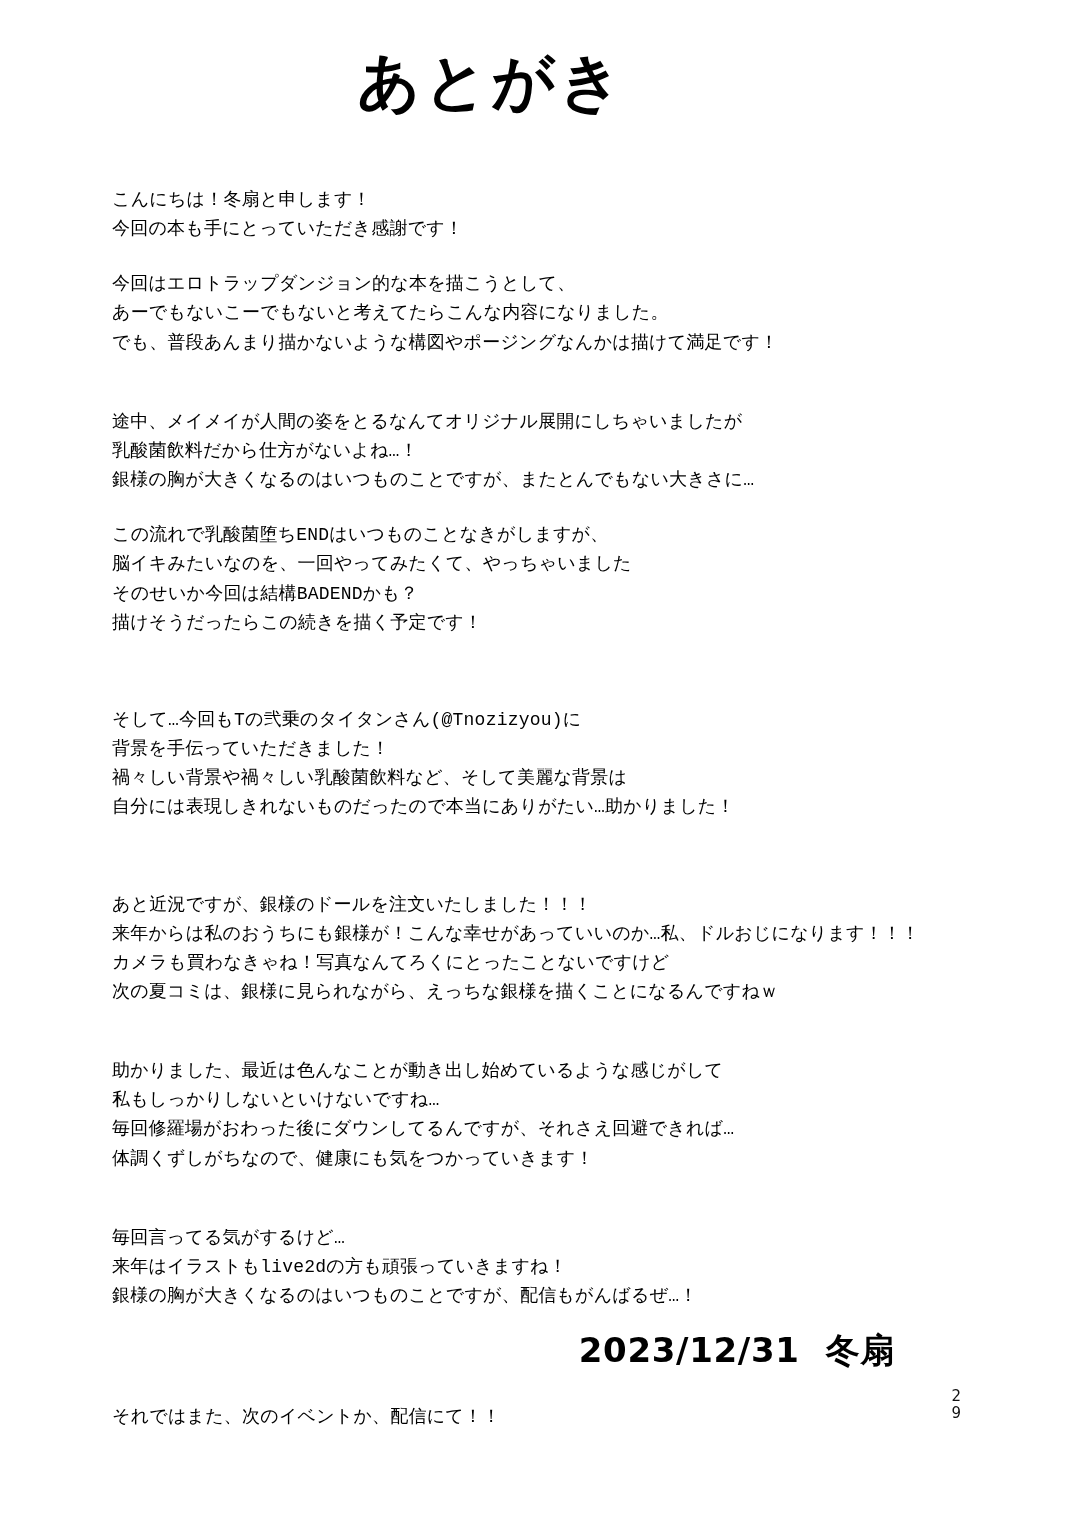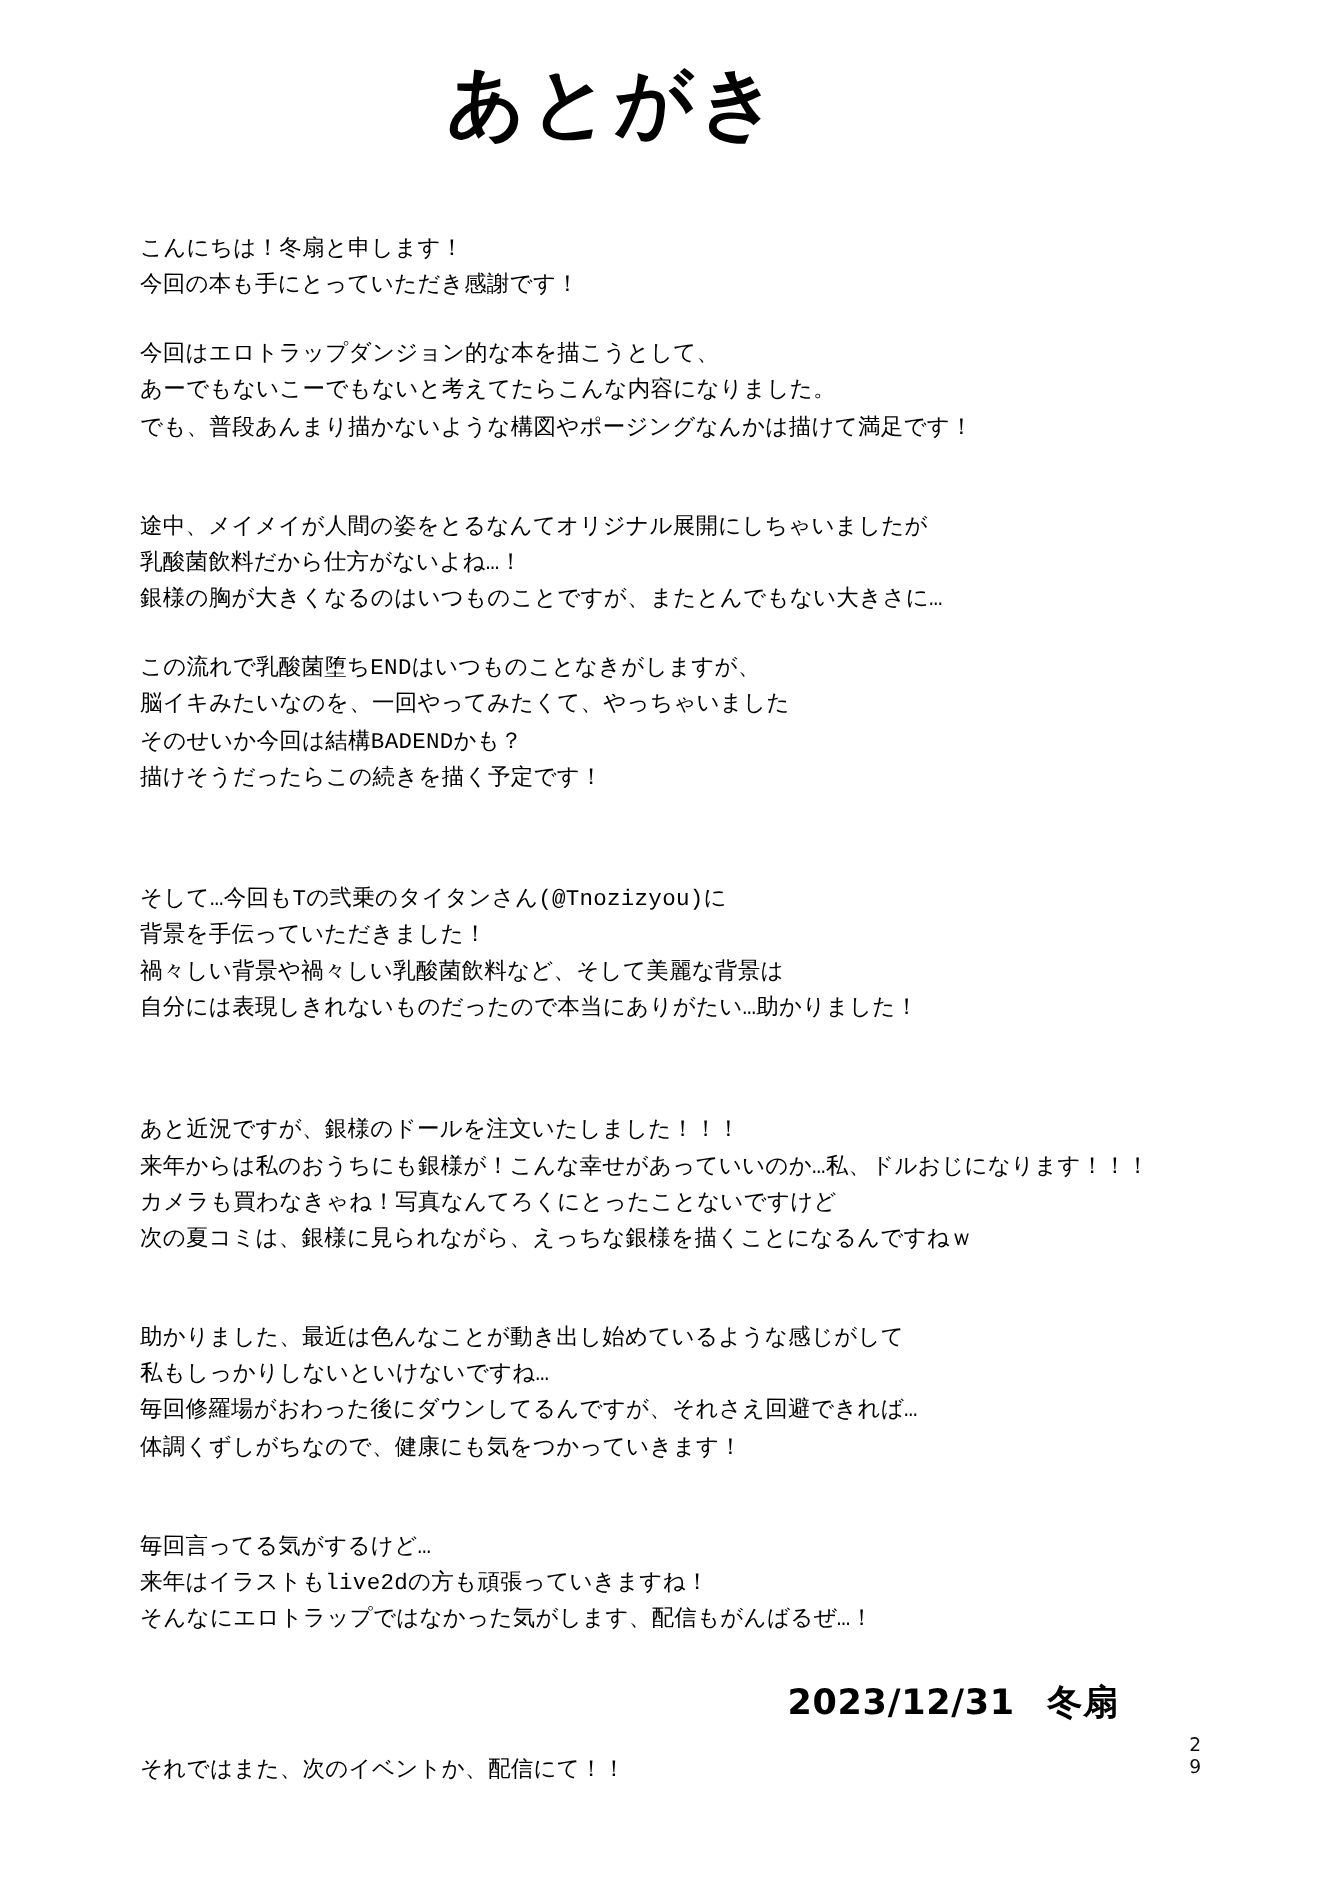--- a/index.html
+++ b/index.html
@@ -51,21 +51,21 @@
   .gap-lg {
     height: 24px;
   }
   .gap-xl {
     height: 42px;
   }
   .signature {
     position: absolute;
     right: 88px;
     bottom: 104px;
-    font-size: 28px;
+    font-size: 34px;
     font-weight: 700;
     letter-spacing: 0.02em;
     white-space: pre;
     font-family: "DejaVu Sans", "Liberation Sans", sans-serif;
   }
   .sig-date {
     margin-right: 26px;
   }
   .page-number {
     position: absolute;
@@ -140,21 +140,21 @@
       <div class="line">私もしっかりしないといけないですね…</div>
       <div class="line">毎回修羅場がおわった後にダウンしてるんですが、それさえ回避できれば…</div>
       <div class="line">体調くずしがちなので、健康にも気をつかっていきます！</div>
     </div>
 
     <div class="gap-lg"></div>
 
     <div class="para">
       <div class="line">毎回言ってる気がするけど…</div>
       <div class="line">来年はイラストもlive2dの方も頑張っていきますね！</div>
-      <div class="line">そんなにエロトラップではなかった気がします、配信もがんばるぜ…！</div>
+      <div class="line">銀様の胸が大きくなるのはいつものことですが、配信もがんばるぜ…！</div>
     </div>
 
     <div class="gap-xl"></div>
     <div class="gap-lg"></div>
 
     <div class="para">
       <div class="line">それではまた、次のイベントか、配信にて！！</div>
     </div>
 
   </div>

